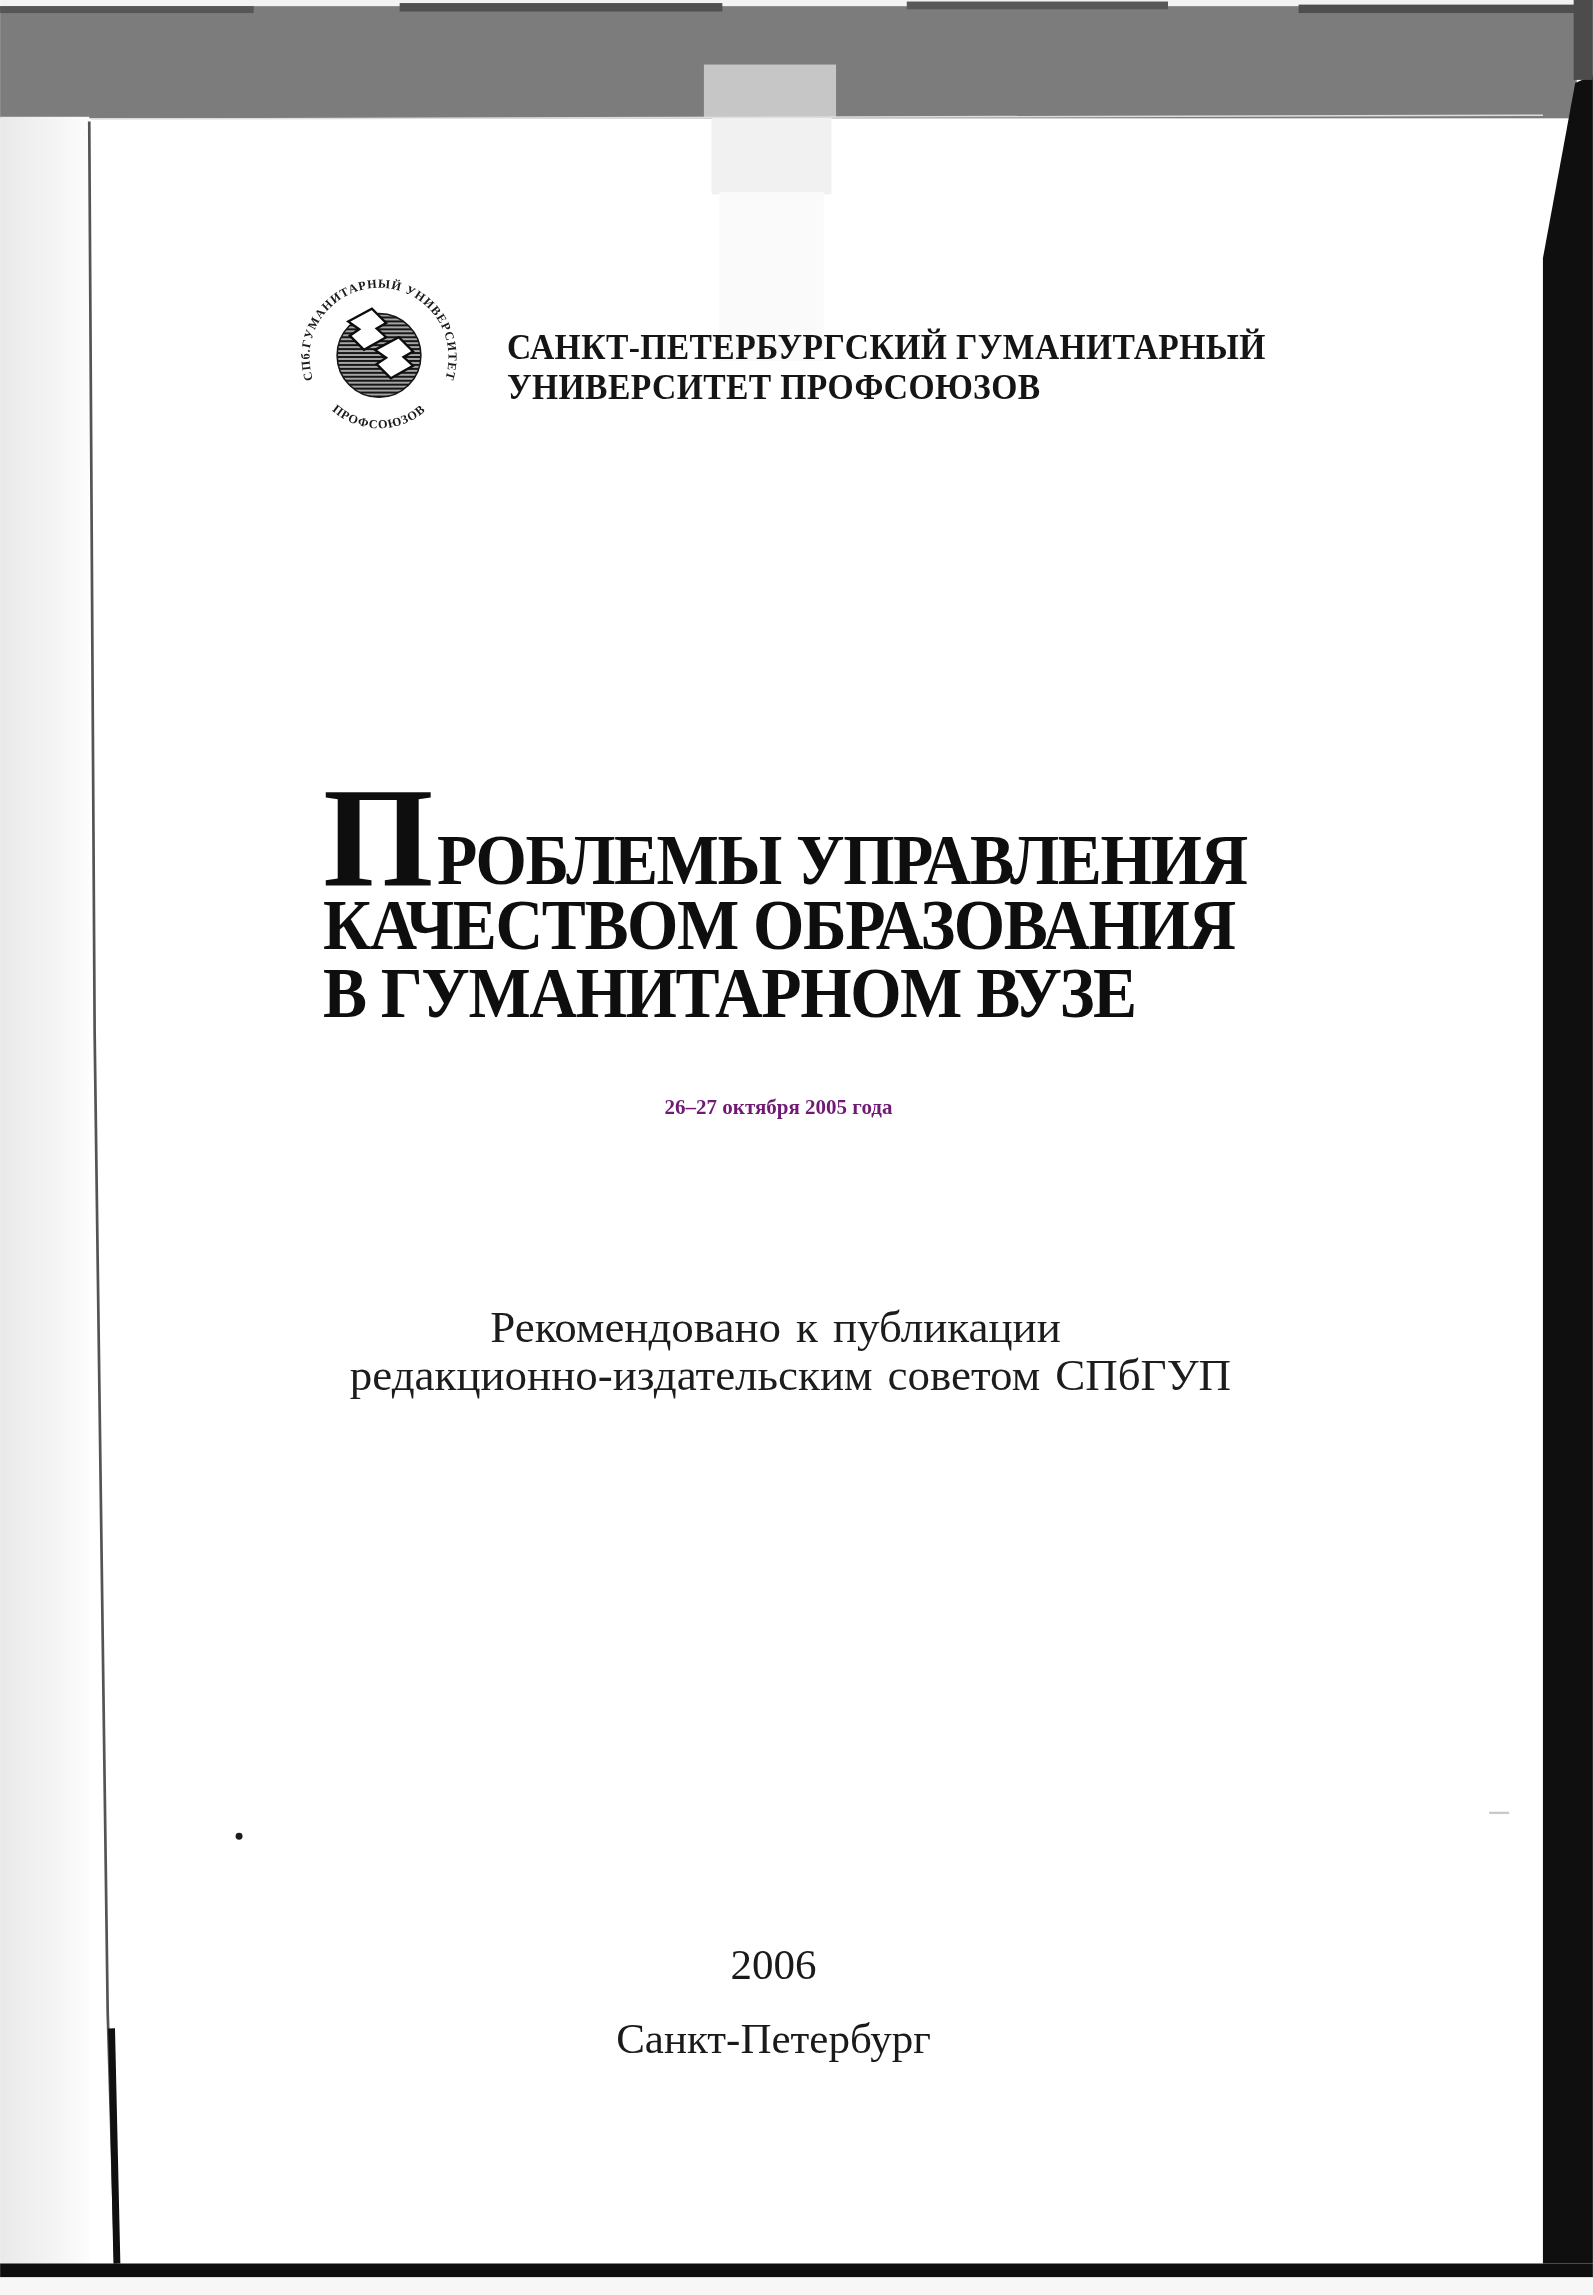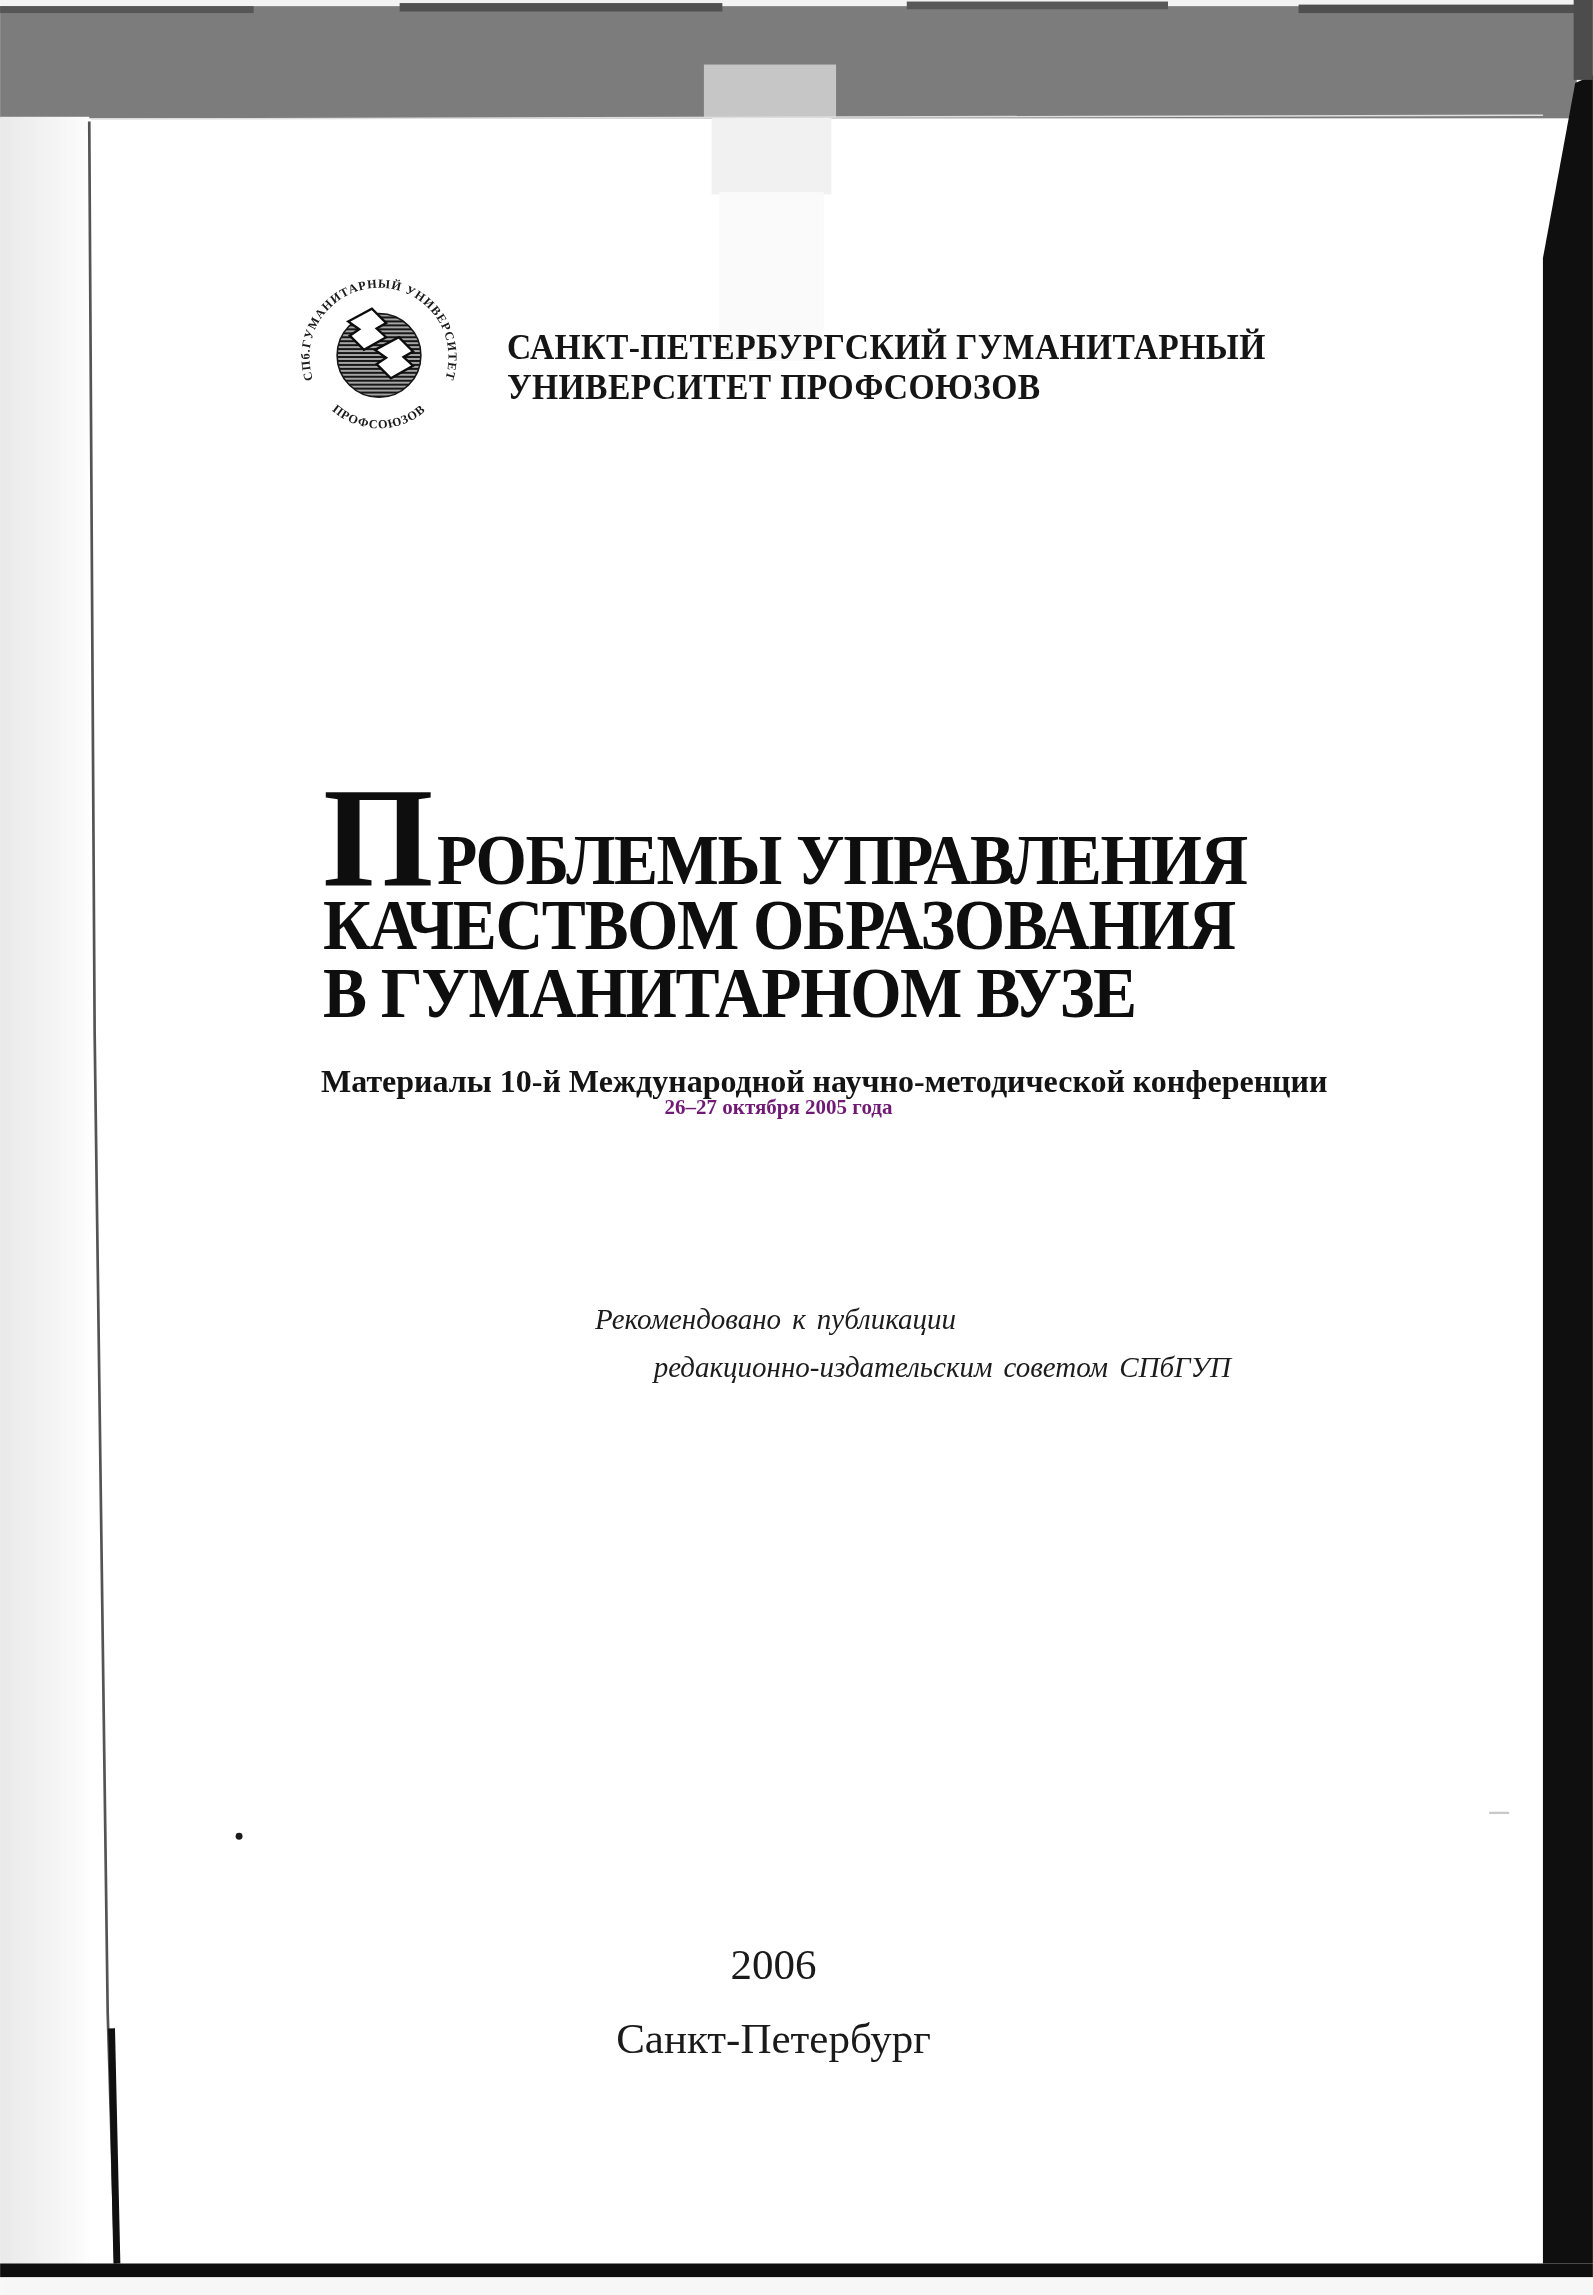--- a/index.html
+++ b/index.html
@@ -15,21 +15,21 @@
   .hdr1{left:507px;top:330px;}
   .hdr2{left:507px;top:370px;}
   .ttl{font-weight:bold;color:#0e0e0e;}
   .ttl-pi{left:323px;top:766px;font-size:142px;}
   .ttl-92{font-size:71px;letter-spacing:-1.5px;transform:scaleX(.93);transform-origin:left top;}
   .ttl-r1{left:437px;top:825px;}
   .ttl-r2{left:323px;top:890px;}
   .ttl-r3{left:323px;top:958px;}
   .sub{left:321px;top:1065px;font-size:32px;font-weight:bold;color:#141414;}
   .date{left:321px;top:1097px;width:915px;text-align:center;font-size:21px;font-weight:bold;color:#701a75;}
-  .reco{width:911px;left:320px;text-align:center;font-size:29px;word-spacing:3.8px;color:#1c1c1c;font-style:italic;}
+  .reco{width:911px;left:320px;text-align:center;font-size:45px;word-spacing:3.8px;color:#1c1c1c;}
   .reco1{top:1305px;}
   .reco2{top:1353px;text-align:right;}
   .imprint{width:907px;left:320px;text-align:center;font-size:43px;color:#1a1a1a;}
   .city{top:2017px;}
   .year{top:1943px;}
 </style>
 </head>
 <body>
 
 <div class="canvas">
@@ -94,21 +94,20 @@
   </svg>
 
   <div class="abs hdr hdr1">САНКТ-ПЕТЕРБУРГСКИЙ ГУМАНИТАРНЫЙ</div>
   <div class="abs hdr hdr2">УНИВЕРСИТЕТ ПРОФСОЮЗОВ</div>
 
   <div class="abs ttl ttl-pi">П</div>
   <div class="abs ttl ttl-92 ttl-r1">РОБЛЕМЫ УПРАВЛЕНИЯ</div>
   <div class="abs ttl ttl-92 ttl-r2">КАЧЕСТВОМ ОБРАЗОВАНИЯ</div>
   <div class="abs ttl ttl-92 ttl-r3">В ГУМАНИТАРНОМ ВУЗЕ</div>
 
-  <div class="abs sub">Материалы 10-й Международной научно-методической конференции</div>
   <div class="abs date">26–27 октября 2005 года</div>
 
   <div class="abs reco reco1">Рекомендовано к публикации</div>
   <div class="abs reco reco2">редакционно-издательским советом СПбГУП</div>
 
   <div class="abs imprint city">Санкт-Петербург</div>
   <div class="abs imprint year">2006</div>
 
 </div>
 

